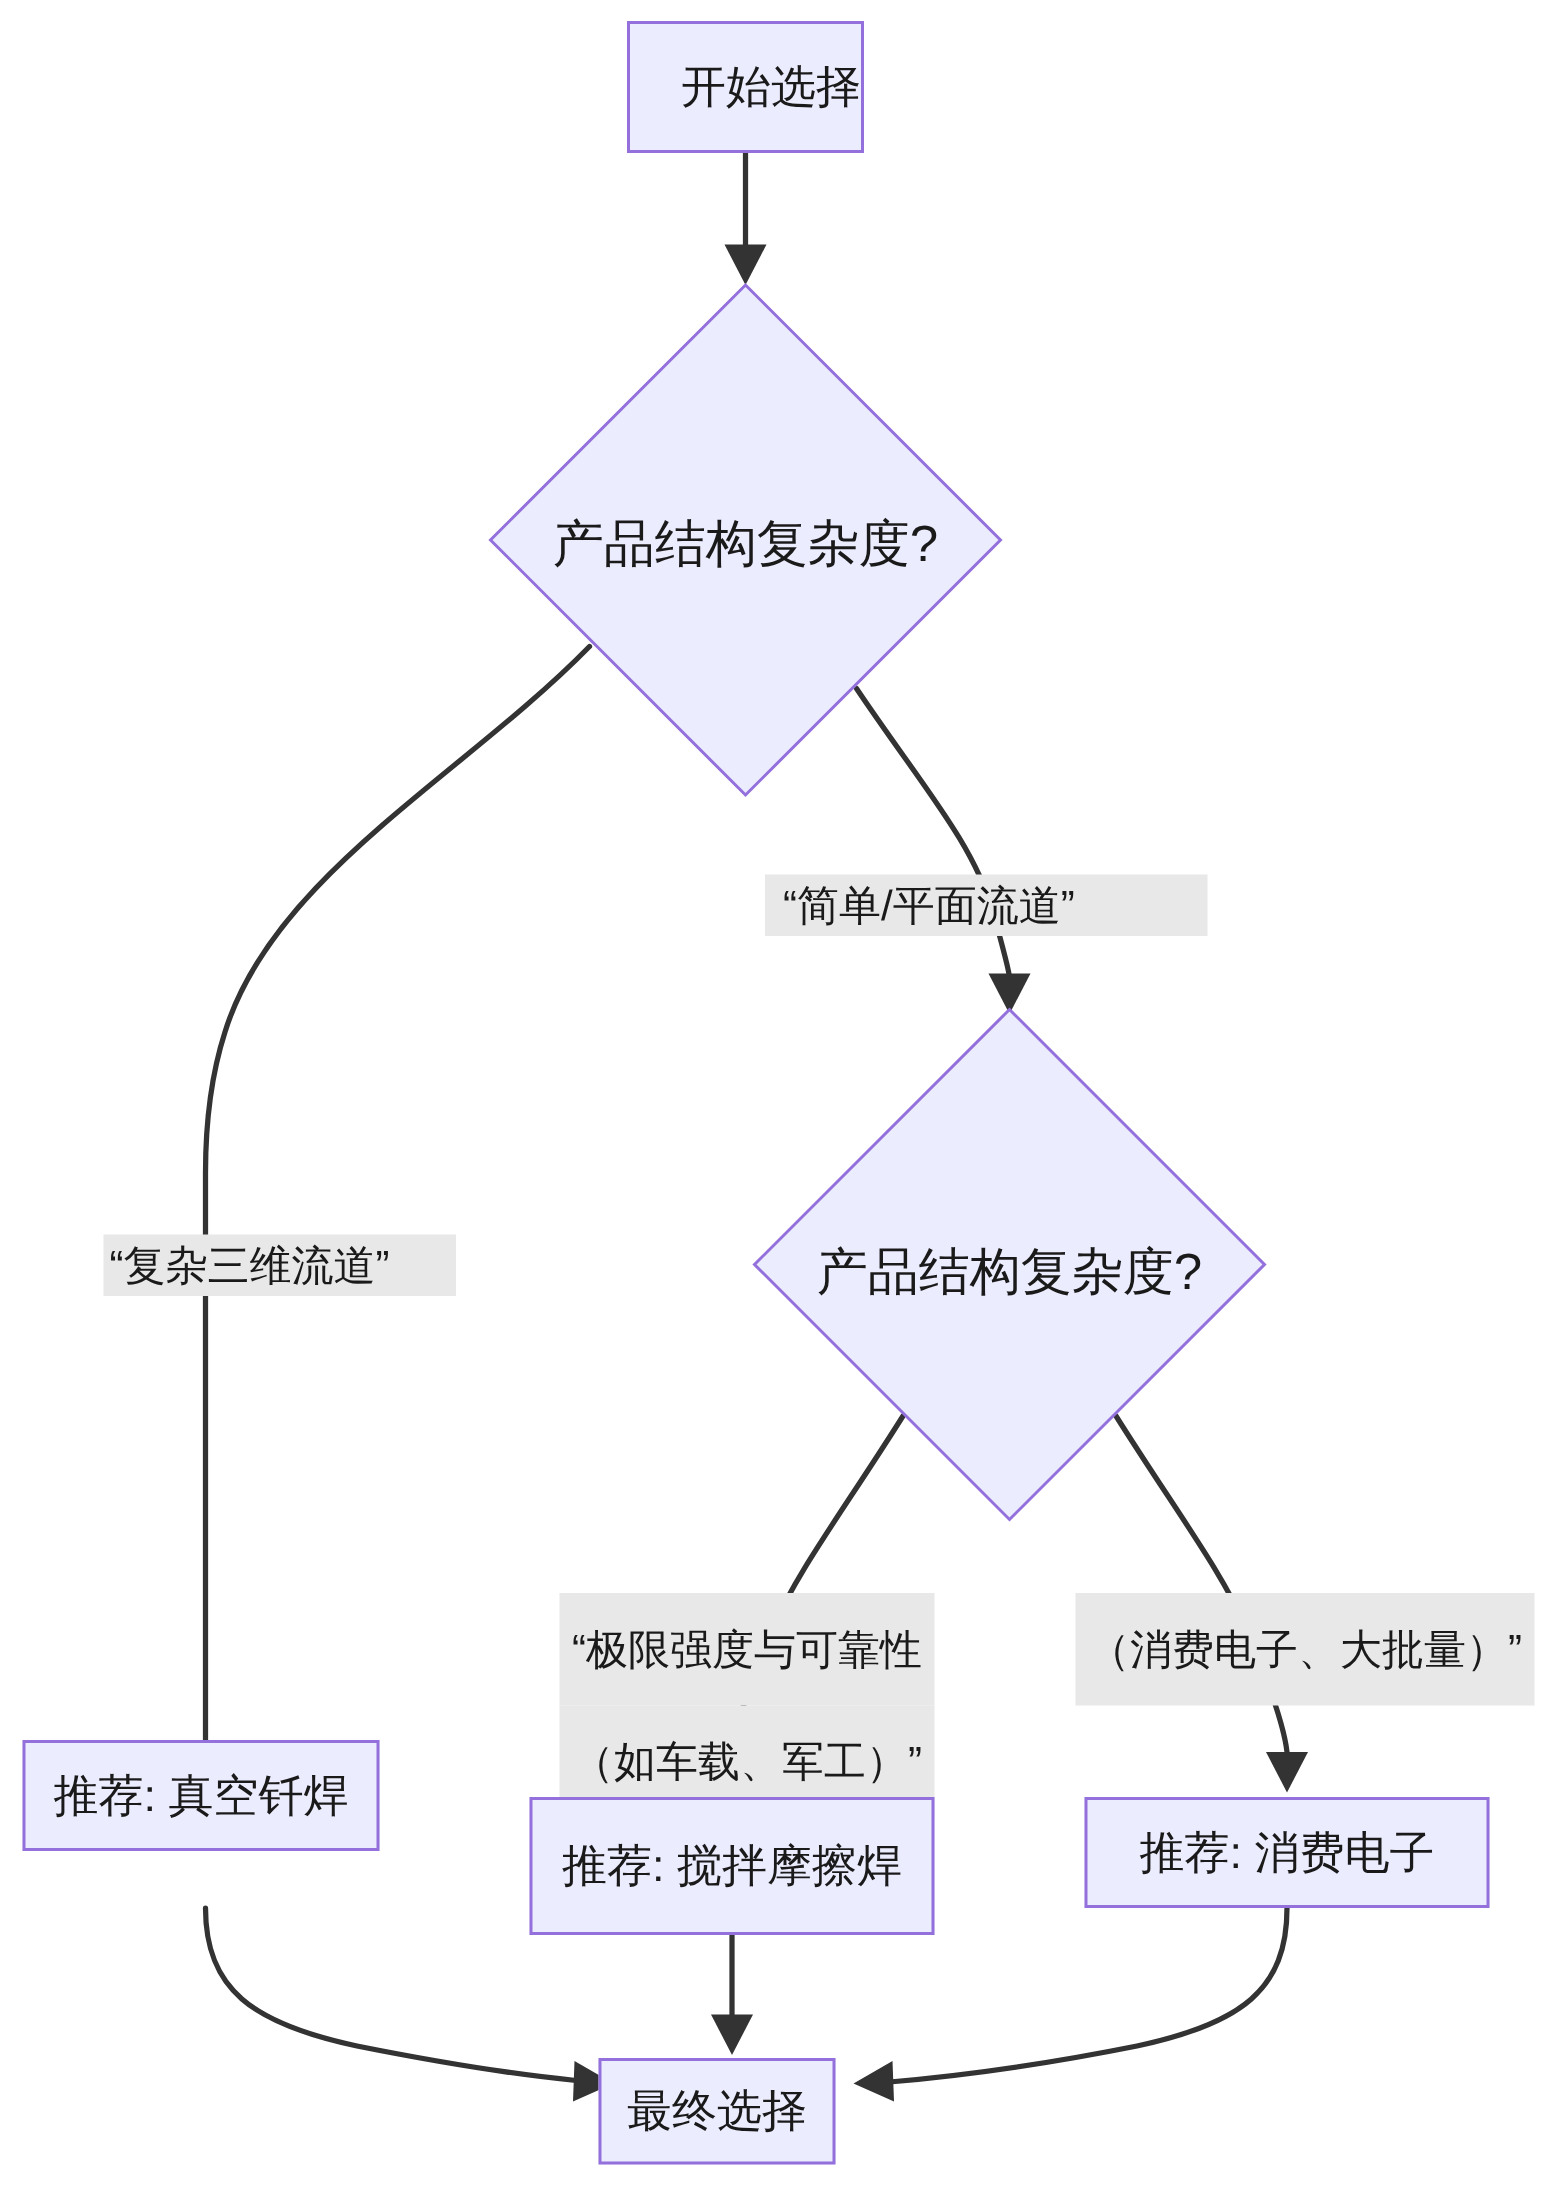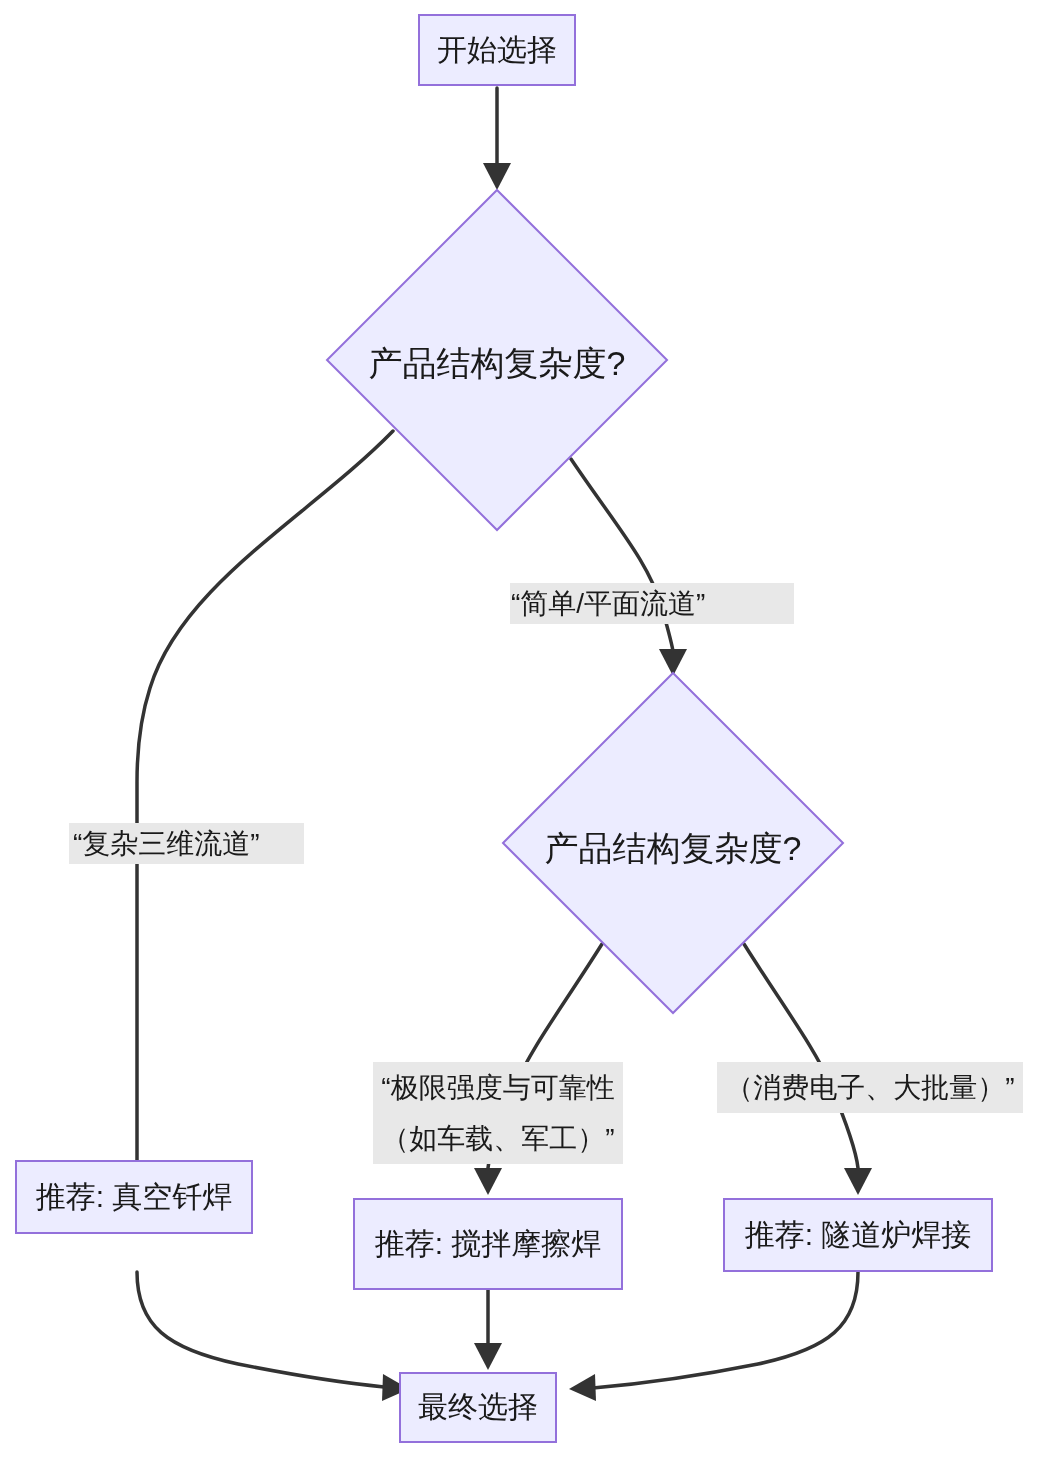--- a/index.html
+++ b/index.html
@@ -28,21 +28,21 @@
     box-sizing: border-box;
     background: #ECECFF;
     border: 2px solid #9370DB;
     color: #1a1a1a;
     font-size: 30px;
     display: flex;
     align-items: center;
     justify-content: center;
     white-space: nowrap;
   }
-  .node-start  { left: 418px; top: 14px;   width: 158px; height: 72px; }
+  .node-start  { left: 418px; top: 14px;   width: 158px; height: 88px; justify-content: flex-end; }
   .node-vacuum { left: 15px;  top: 1160px; width: 238px; height: 74px; }
   .node-fsw    { left: 353px; top: 1198px; width: 270px; height: 92px; }
   .node-tunnel { left: 723px; top: 1198px; width: 270px; height: 74px; }
   .node-final  { left: 399px; top: 1372px; width: 158px; height: 71px; }
 
   
   .diamond-text {
     position: absolute;
     z-index: 3;
     color: #1a1a1a;
@@ -57,38 +57,38 @@
   .edge-label {
     position: absolute;
     z-index: 2;
     background: #e8e8e8;
     color: #1a1a1a;
     font-size: 28px;
     white-space: nowrap;
     overflow: hidden;
   }
   .edge-label-complex3d { left: 22px;  top: 823px; width: 231px; height: 41px; line-height: 41px; padding-left: 4px; margin-left: 47px; }
-  .edge-label-simple    { left: 510px; top: 583px; width: 283px; height: 41px; line-height: 41px; padding-left: 1px; }
+  .edge-label-simple    { left: 510px; top: 583px; width: 283px; height: 41px; line-height: 41px; padding-left: 12px; }
 
   .edge-label-multi {
     position: absolute;
     z-index: 2;
     display: flex;
     flex-direction: column;
     align-items: center;
     font-size: 28px;
     color: #1a1a1a;
   }
   .edge-label-strength { left: 328px; top: 1062px; width: 340px; }
   .edge-label-cost     { left: 690px; top: 1062px; width: 360px; }
   .edge-label-multi .line {
     background: #e8e8e8;
     line-height: 43px;
     height: 43px;
-    padding: 4px 8px;
+    padding: 16px 8px;
     white-space: nowrap;
   }
 </style>
 </head>
 <body>
 
 <div class="canvas">
 
   <svg class="edges" width="1040" height="1460" viewBox="0 0 1040 1460">
     <g stroke="#333333" stroke-width="3.5" fill="none" stroke-linecap="round">
@@ -120,21 +120,21 @@
   <div class="node node-start">
     <span>开始选择</span>
   </div>
   <div class="node node-vacuum">
     <span>推荐: 真空钎焊</span>
   </div>
   <div class="node node-fsw">
     <span>推荐: 搅拌摩擦焊</span>
   </div>
   <div class="node node-tunnel">
-    <span>推荐: 隧道炉焊接</span>
+    <span>推荐: 消费电子</span>
   </div>
   <div class="node node-final">
     <span>最终选择</span>
   </div>
 
   <div class="diamond-text diamond-text-complexity">产品结构复杂度?</div>
   <div class="diamond-text diamond-text-priority">产品结构复杂度?</div>
 
   <div class="edge-label edge-label-complex3d">“复杂三维流道”</div>
   <div class="edge-label edge-label-simple">“简单/平面流道”</div>

